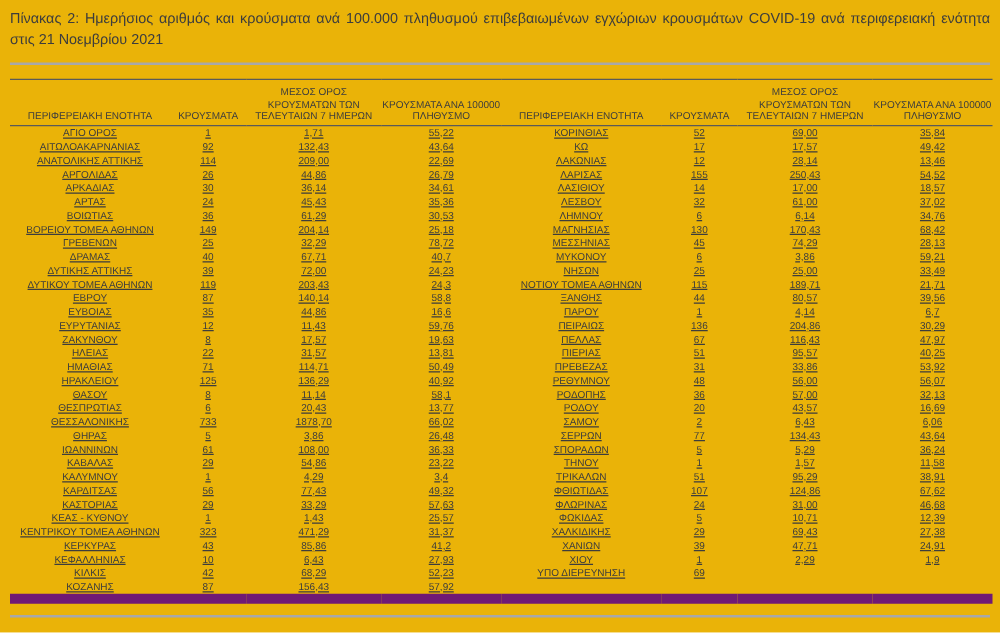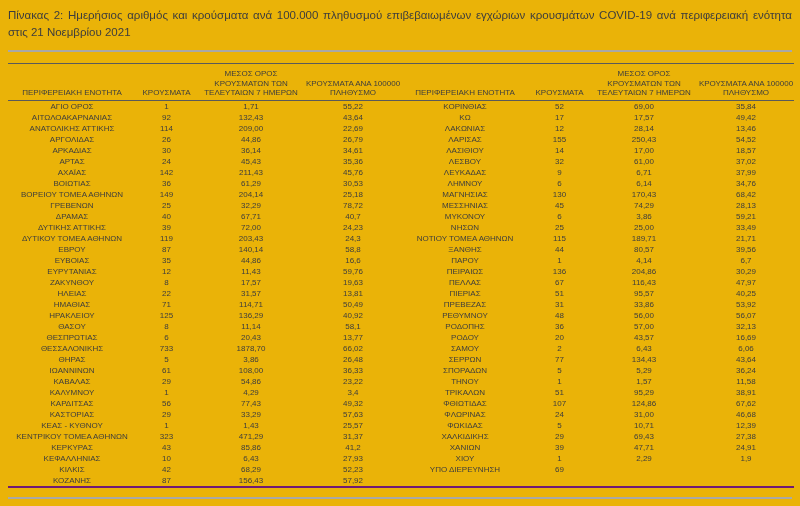--- a/index.html
+++ b/index.html
@@ -47,21 +47,22 @@
     color: #3d3d3d;
     text-align: center;
     vertical-align: bottom;
     white-space: pre-line;
     line-height: 9.5px;
     padding: 5px 0 2px 0;
     overflow: visible;
     margin-top: 48px;
   }
   table.covid-table tbody {
-    border-bottom: 2px solid #701a75;
+    border-bottom: 8px solid #701a75;
+    text-decoration: underline;
   }
   table.covid-table td {
     font-size: 8px;
     color: #3d3d3d;
     text-align: center;
     height: 11px;
     line-height: 11px;
     padding: 0;
     white-space: nowrap;
     overflow: hidden;
@@ -166,30 +167,20 @@
           <td>ΑΡΤΑΣ</td>
           <td>24</td>
           <td>45,43</td>
           <td>35,36</td>
           <td>ΛΕΣΒΟΥ</td>
           <td>32</td>
           <td>61,00</td>
           <td>37,02</td>
         </tr>
         <tr>
-          <td>ΑΧΑΪΑΣ</td>
-          <td>142</td>
-          <td>211,43</td>
-          <td>45,76</td>
-          <td>ΛΕΥΚΑΔΑΣ</td>
-          <td>9</td>
-          <td>6,71</td>
-          <td>37,99</td>
-        </tr>
-        <tr>
           <td>ΒΟΙΩΤΙΑΣ</td>
           <td>36</td>
           <td>61,29</td>
           <td>30,53</td>
           <td>ΛΗΜΝΟΥ</td>
           <td>6</td>
           <td>6,14</td>
           <td>34,76</td>
         </tr>
         <tr>

